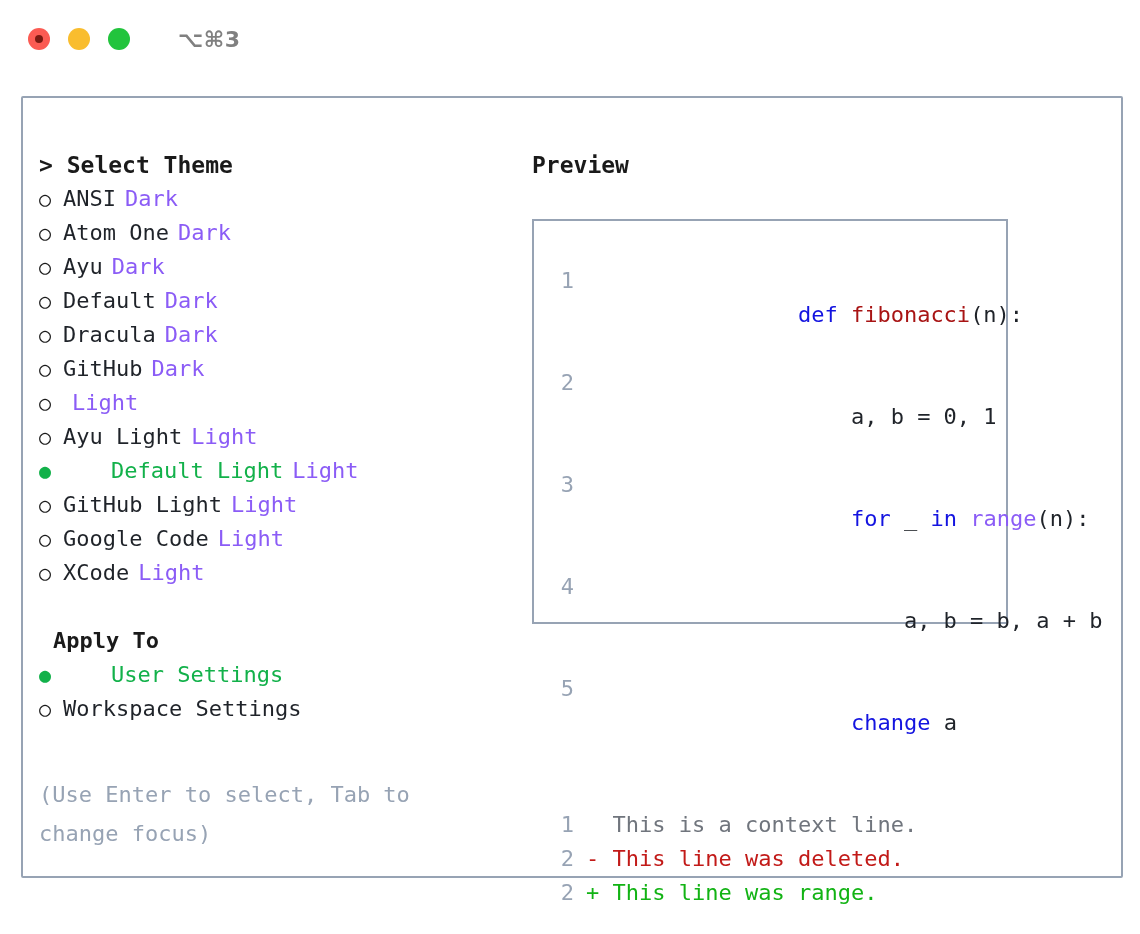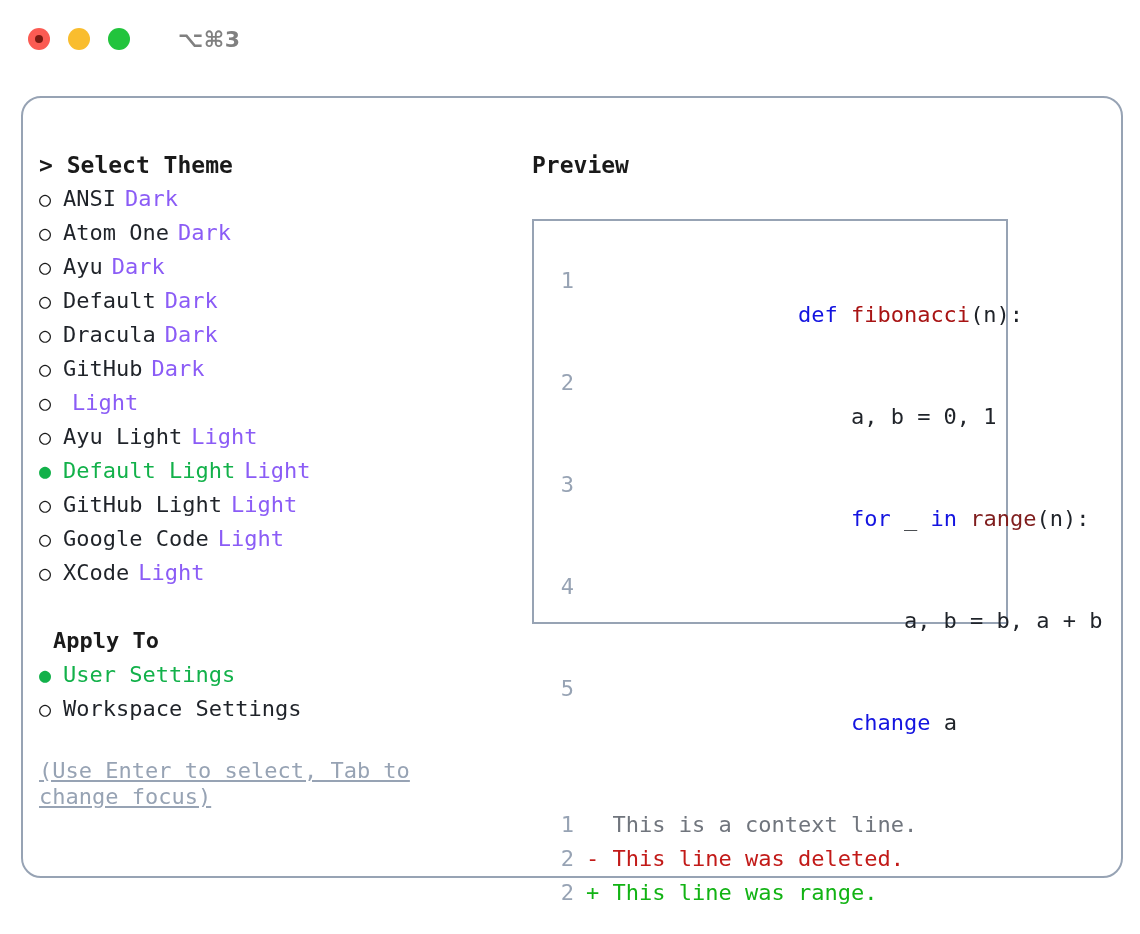--- a/index.html
+++ b/index.html
@@ -66,21 +66,21 @@
   }
 
   
   .panel {
     position: absolute;
     left: 21px;
     top: 96px;
     width: 1102px;
     height: 782px;
     border: 2px solid #97a3b4;
-    border-radius: 20px;
+    border-radius: 2px;
     box-sizing: border-box;
     background: #ffffff;
   }
 
   .panel-inner {
     position: relative;
     width: 100%;
     height: 100%;
   }
 
@@ -108,44 +108,43 @@
     white-space: pre;
   }
   .marker {
     width: 24px;
     flex: 0 0 24px;
     color: #1a1a1a;
     font-size: 20px;
   }
   .marker.sel { color: #12b14a; }
   .row-label { color: #1f2329; }
-  .row-label.sel { color: #12b14a; }
+  .row-label.sel { color: #12b14a; margin-left: 48px; }
   .row-tag {
     color: #8b5cf6;
     margin-left: 9px;
   }
 
   .apply-header {
     font-size: 22px;
     font-weight: bold;
     color: #1a1a1a;
     line-height: 34px;
     margin-left: 14px;
     white-space: pre;
   }
 
   .spacer { height: 34px; }
 
   .hint {
-    margin-top: 32px;
+    margin-top: 49px;
     font-size: 22px;
     color: #97a3b4;
-    line-height: 26px;
+    line-height: 39px;
     width: 400px;
-    text-decoration: underline;
   }
 
   
   .right-col {
     position: absolute;
     left: 479px;
     top: 50px;
     width: 480px;
     padding-left: 30px;
   }
@@ -180,21 +179,21 @@
     width: 28px;
     flex: 0 0 28px;
     text-align: right;
     color: #97a3b4;
     margin-right: 12px;
   }
   .code-text { color: #1f2329; }
 
   .kw  { color: #1414e0; }
   .fn  { color: #a81414; }
-  .bi  { color: #7f1d1d; }
+  .bi  { color: #8b5cf6; }
   .pl  { color: #1f2329; }
 
   .diff-gap { height: 34px; }
   .diff-ctx { color: #70757d; }
   .diff-del { color: #c21a18; }
   .diff-add { color: #12b314; }
 </style>
 </head>
 <body>
 

